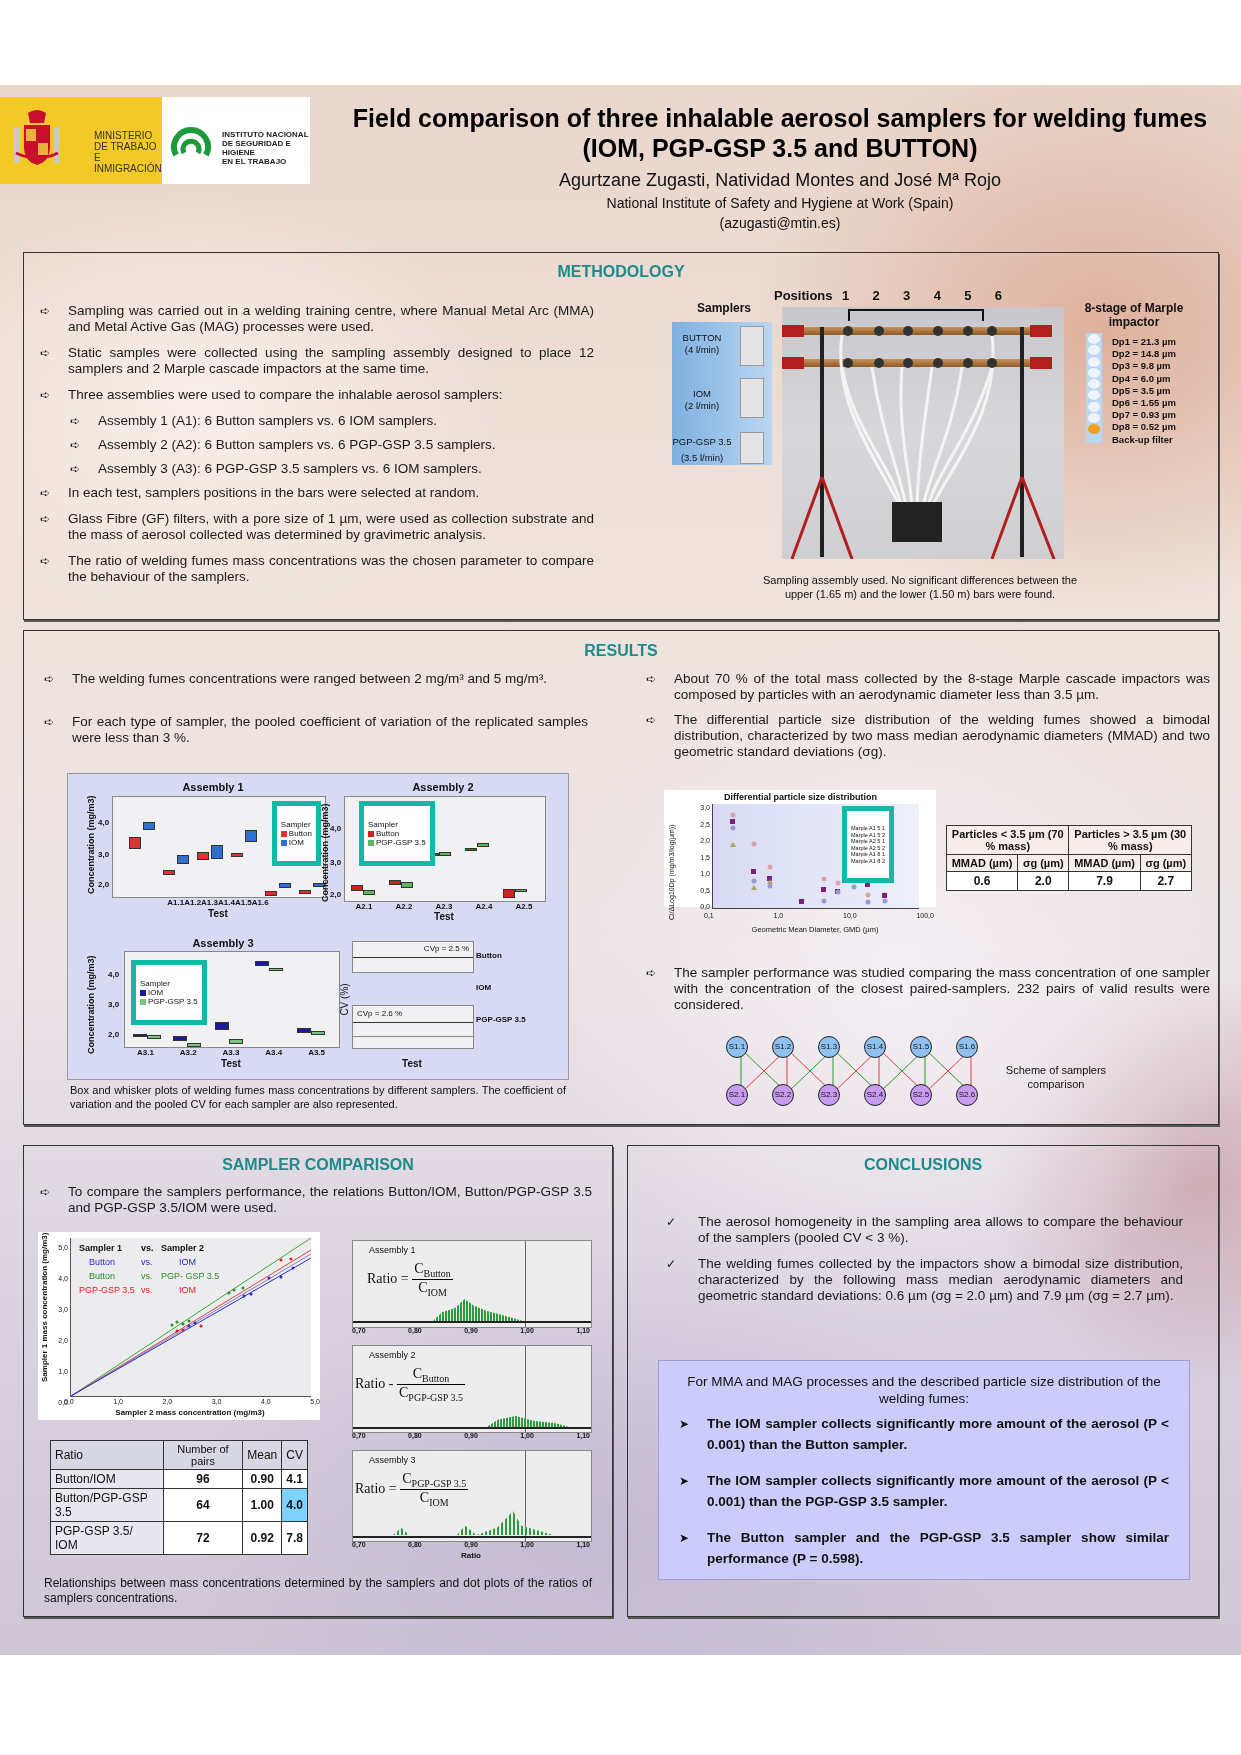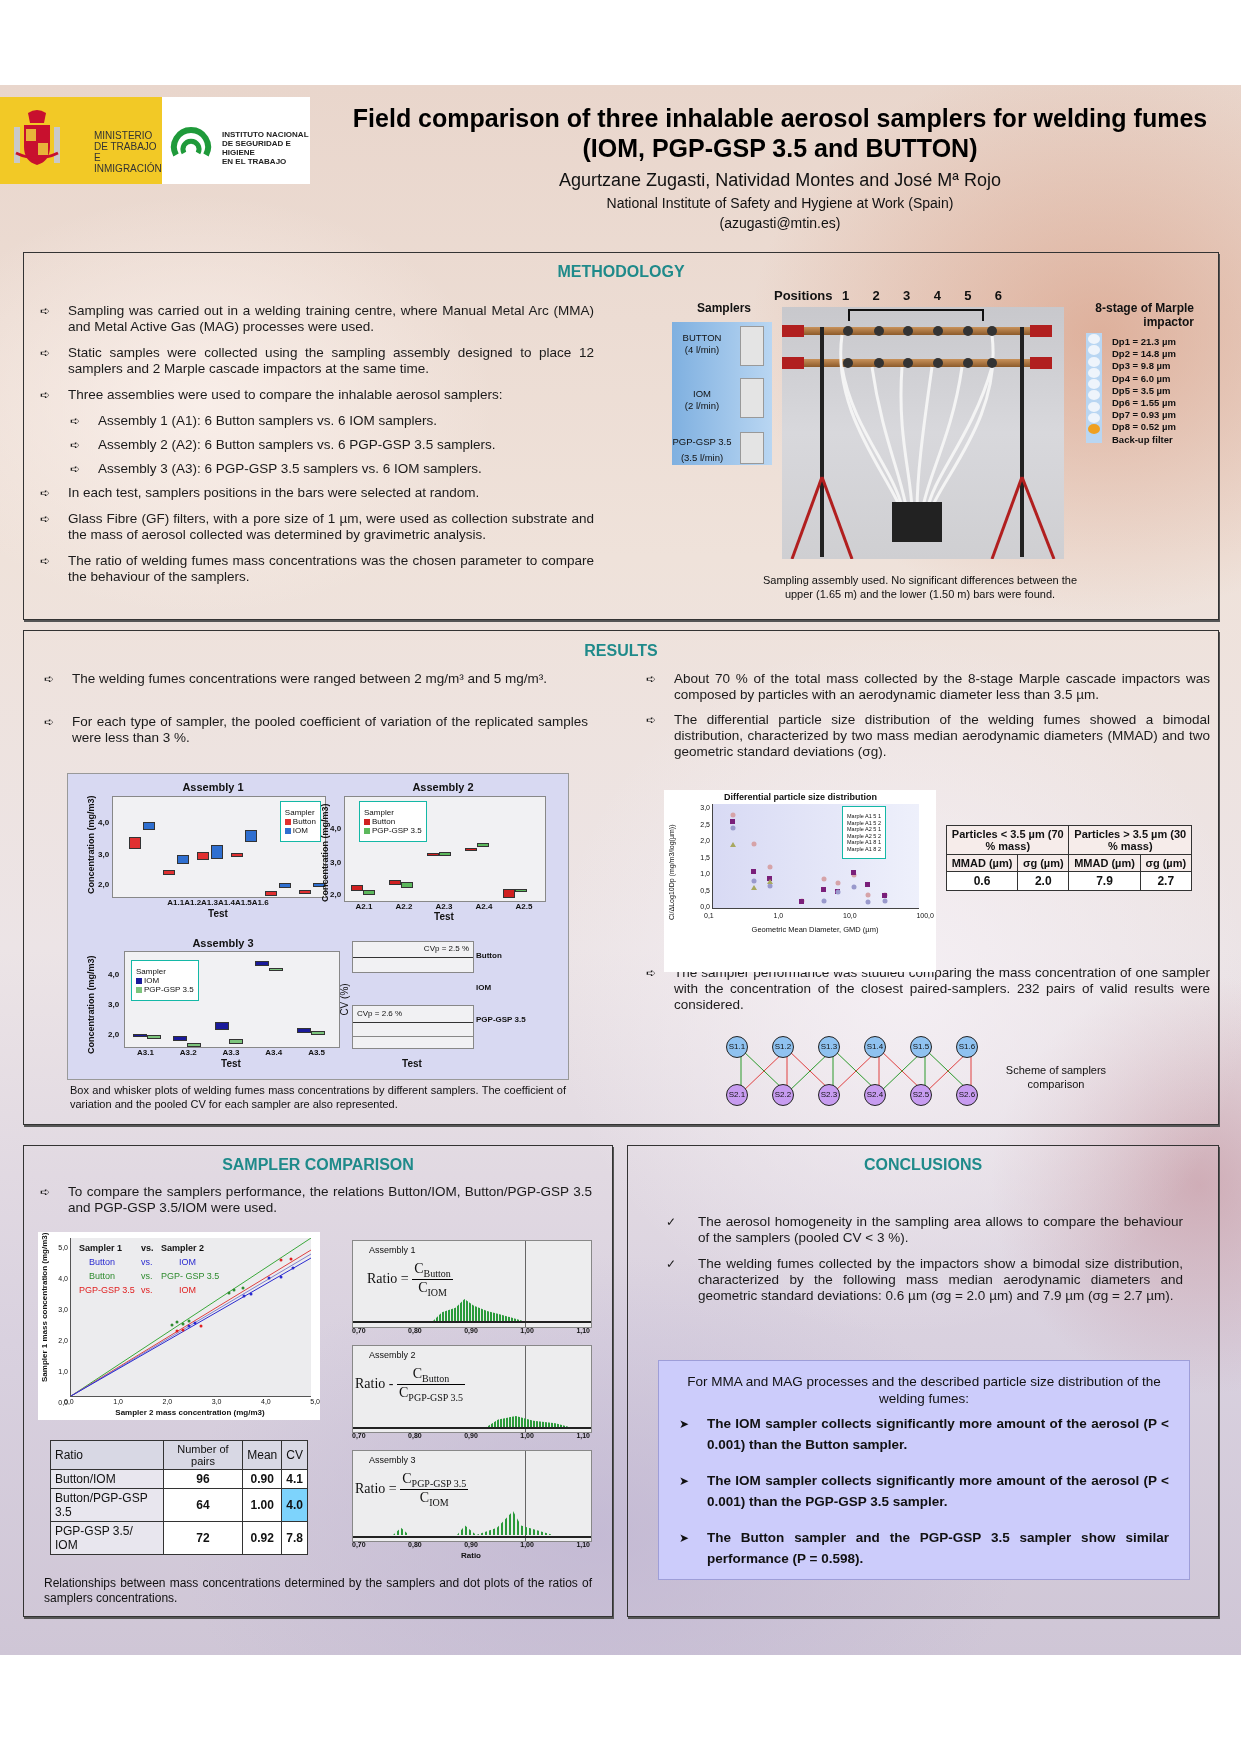--- a/index.html
+++ b/index.html
@@ -41,21 +41,21 @@
   .sampler-pan .thumb { position:absolute; left:68px; width:22px; height:38px; background:#e4e4e4; border:1px solid #999; }
   .marple-col { position:absolute; left:1086px; top:333px; width:16px; height:110px; background:#b9d6f2; }
   .marple-col .dot { width:12px; height:10px; border-radius:50%; background:#eef4fb; margin:1px 2px 1.3px; }
   .marple-list { position:absolute; left:1112px; top:336px; font-size:9.5px; line-height:12.2px; font-weight:bold; color:#111; }
 
   .chartbox { position:absolute; background:#d8d9f2; border:1px solid #999; }
   .plot { position:absolute; background:#f1f1f3; border:1px solid #888; }
   .ptitle { position:absolute; font-size:11px; font-weight:bold; text-align:center; }
   .ylab { position:absolute; font-size:9px; font-weight:bold; transform:rotate(-90deg); transform-origin:left top; white-space:nowrap; }
   .tick { position:absolute; font-size:8px; font-weight:bold; }
-  .legend { position:absolute; background:#fff; border:1px solid #14b8a6; font-size:8px; padding:6px 4px; line-height:9px; }
+  .legend { position:absolute; background:#fff; border:5px solid #14b8a6; font-size:8px; padding:14px 4px; line-height:9px; }
   .sw { display:inline-block; width:6px; height:6px; margin-right:2px; vertical-align:middle; }
   .box { position:absolute; border:1px solid #333; }
 
   table.t { position:absolute; border-collapse:collapse; font-size:12px; }
   table.t td { border:1px solid #333; padding:2px 4px; text-align:center; }
 
   .node { position:absolute; width:20px; height:20px; border-radius:50%; border:1.5px solid #222; font-size:8px; line-height:20px; text-align:center; }
   .n1 { background:#8fc2f0; }
   .n2 { background:#c79cf0; }
 
@@ -195,21 +195,21 @@
       <div>IOM</div>
       <div>(2 l/min)</div>
     </div>
   <div class="thumb" style="top:56px;"></div>
   <div class="lbl" style="top:112px;line-height:16px;">
       <div>PGP-GSP 3.5</div>
       <div>(3.5 l/min)</div>
     </div>
   <div class="thumb" style="top:110px;height:30px;"></div>
 </div>
-<div class="abs" style="left:1074px;top:301px;width:120px;text-align:right;font-weight:bold;font-size:12px;line-height:14px;">8-stage of Marple impactor</div>
+<div class="abs" style="left:1074px;top:301px;width:120px;text-align:center;font-weight:bold;font-size:12px;line-height:14px;">8-stage of Marple impactor</div>
 <div class="marple-col">
   <div class="dot"></div>
     <div class="dot"></div>
     <div class="dot"></div>
     <div class="dot"></div>
     <div class="dot"></div>
     <div class="dot"></div>
     <div class="dot"></div>
     <div class="dot"></div>
     <div class="dot" style="background:#f0a020"></div>
@@ -353,21 +353,21 @@
   <div class="abs" style="left:408px;top:209px;font-size:8px;font-weight:bold;">IOM</div>
   <div class="plot" style="left:284px;top:231px;width:120px;height:30px;">
     <div class="abs" style="left:0;right:0;top:16px;border-top:1.5px solid #333;"></div>
     <div class="abs" style="left:4px;top:3px;font-size:8px;">CVp = 2.6 %</div>
   </div>
   <div class="abs" style="left:408px;top:241px;font-size:8px;font-weight:bold;">PGP-GSP 3.5</div>
   <div class="abs" style="left:284px;top:284px;width:120px;text-align:center;font-size:10px;font-weight:bold;">Test</div>
 </div>
 <div class="caption" style="left:70px;top:1083px;width:496px;text-align:justify;">Box and whisker plots of welding fumes mass concentrations by different samplers. The coefficient of variation and the pooled CV for each sampler are also represented.</div>
 
-<div class="abs" style="left:664px;top:790px;width:272px;height:182px;background:#fff;">
+<div class="abs" style="left:664px;top:790px;width:272px;height:117px;background:#fff;">
   <div class="abs" style="left:60px;top:2px;font-size:9px;font-weight:bold;">Differential particle size distribution</div>
   <div class="abs" style="left:48px;top:14px;width:206px;height:104px;background:linear-gradient(90deg,#d8daf4,#eef0fb);border-left:1px solid #444;border-bottom:1px solid #444;">
     <svg width="206" height="104">
       <g fill="#d6a3a8">
           <circle cx="20" cy="11" r="2.5"></circle>
           <circle cx="41" cy="40" r="2.5"></circle>
           <circle cx="57" cy="63" r="2.5"></circle>
           <circle cx="89" cy="97" r="2.5"></circle>
           <circle cx="111" cy="75" r="2.5"></circle>
           <circle cx="125" cy="79" r="2.5"></circle>

